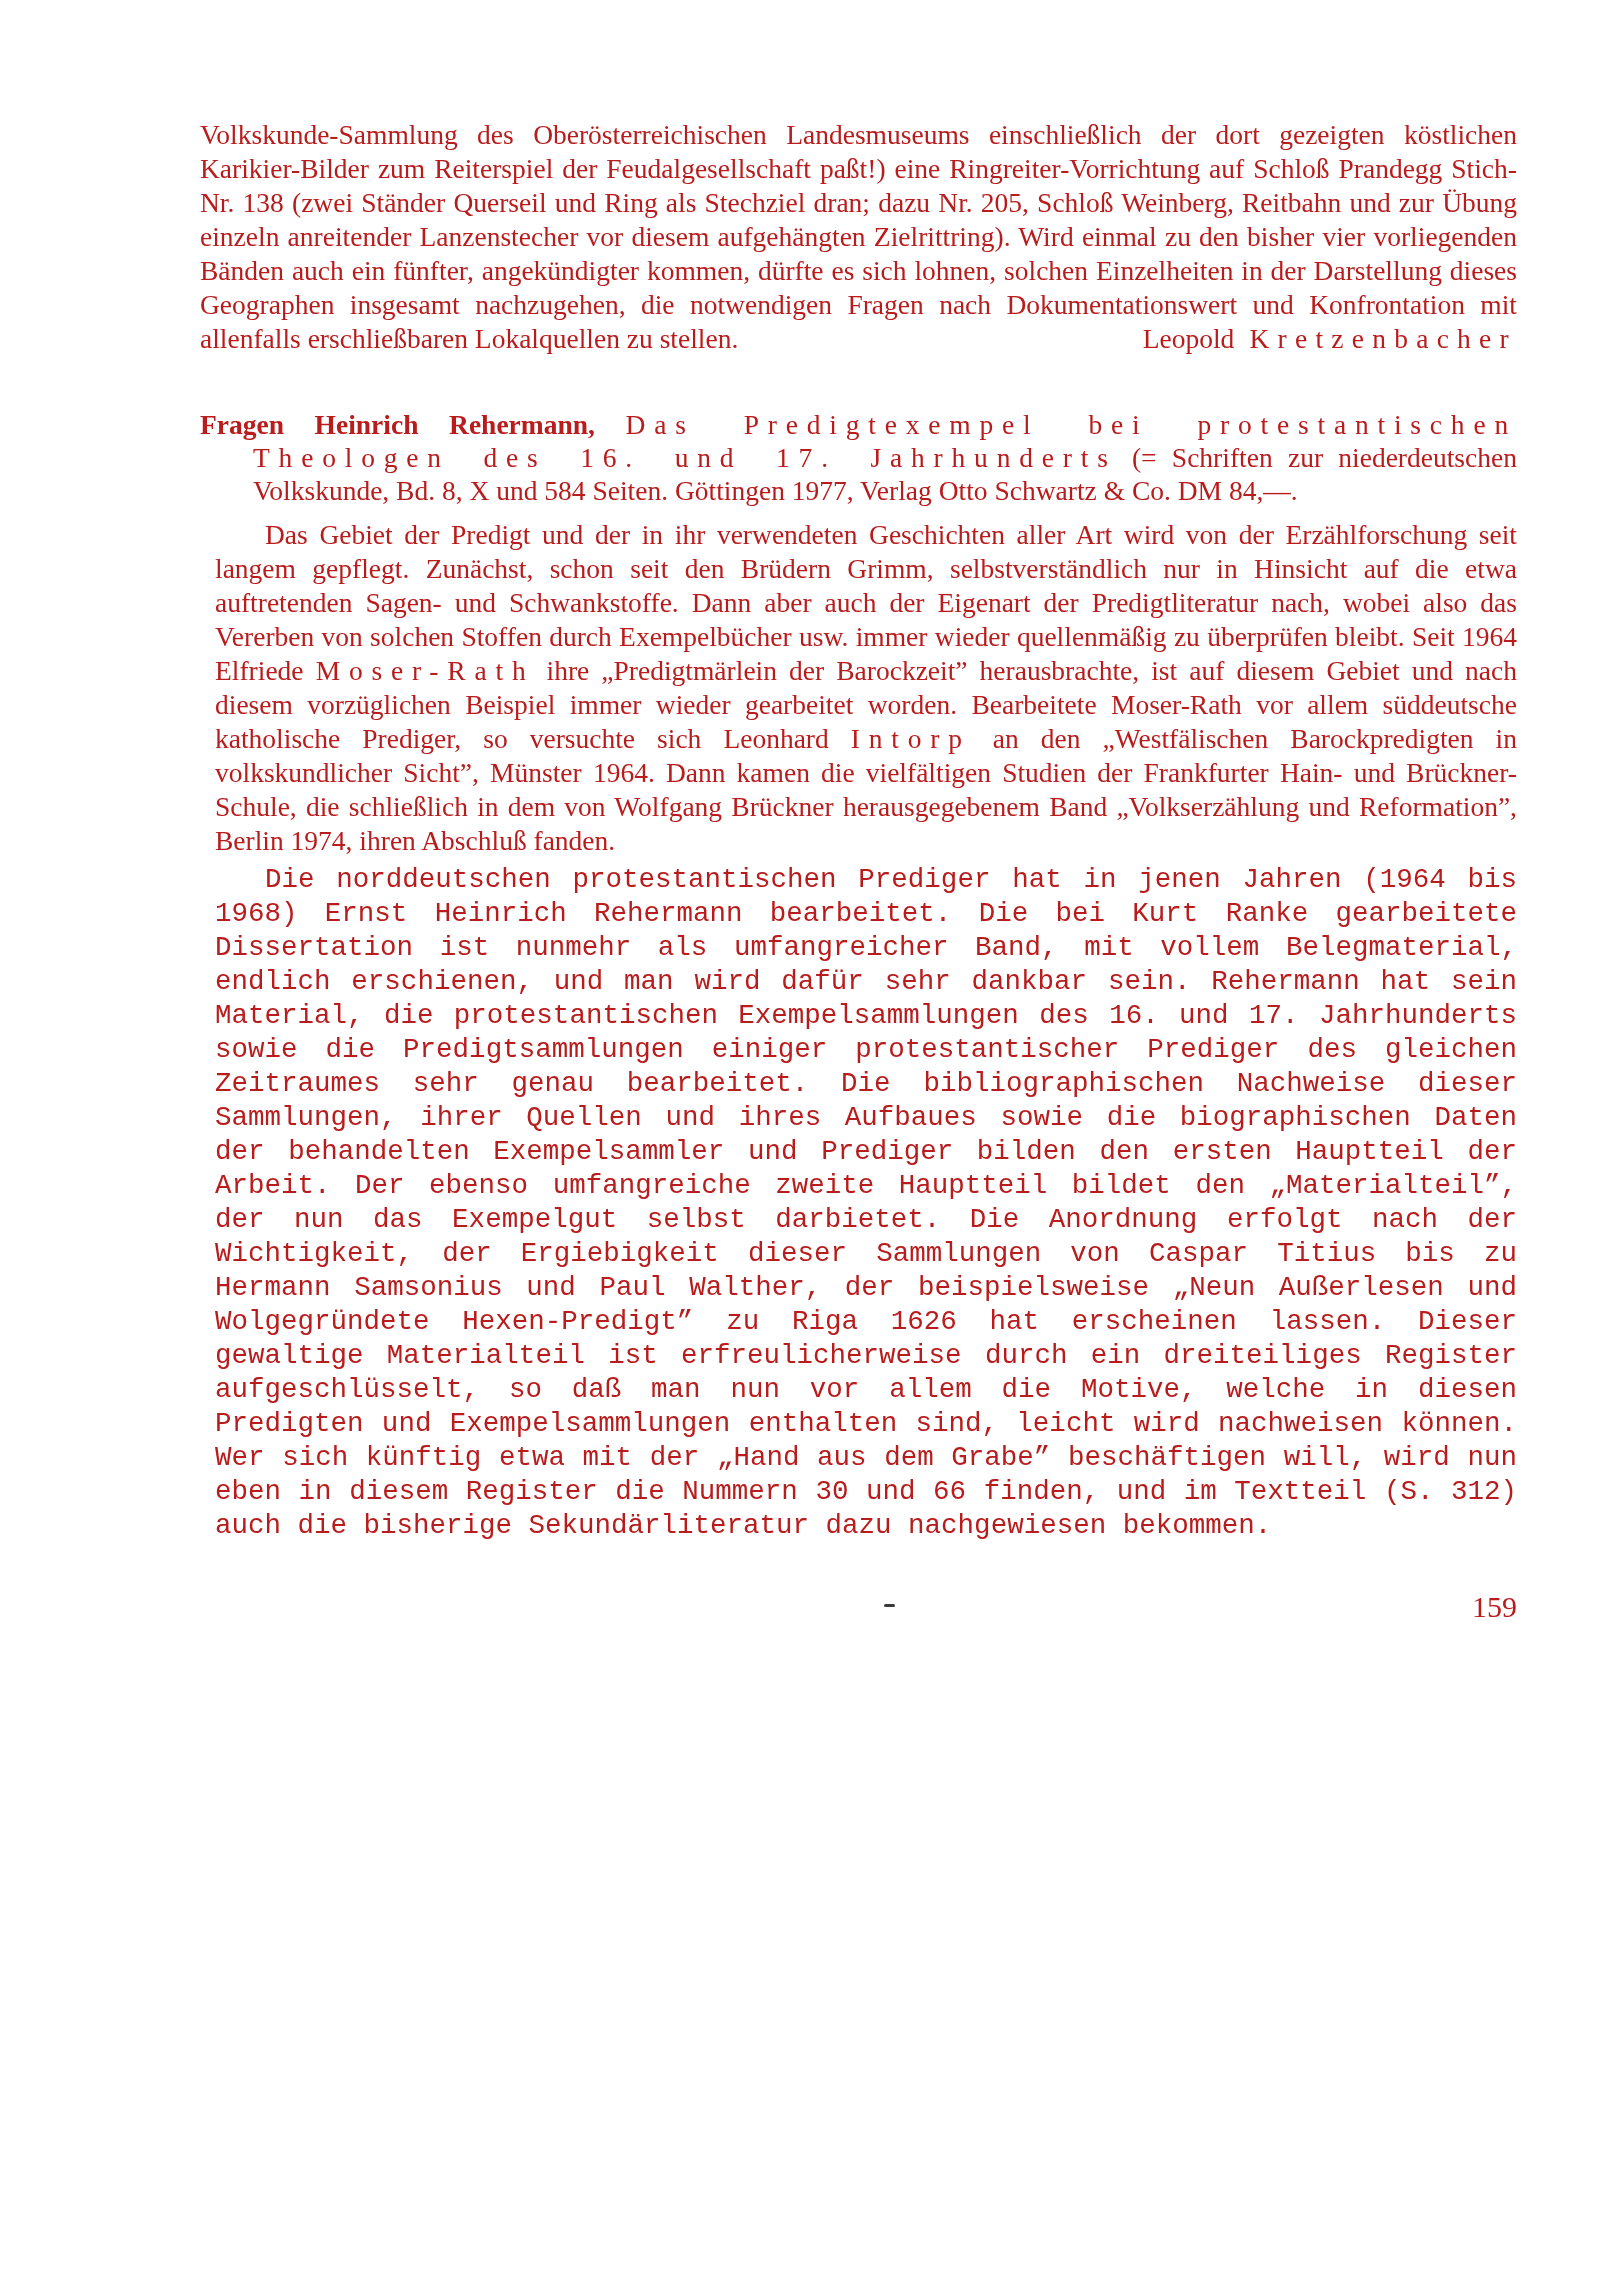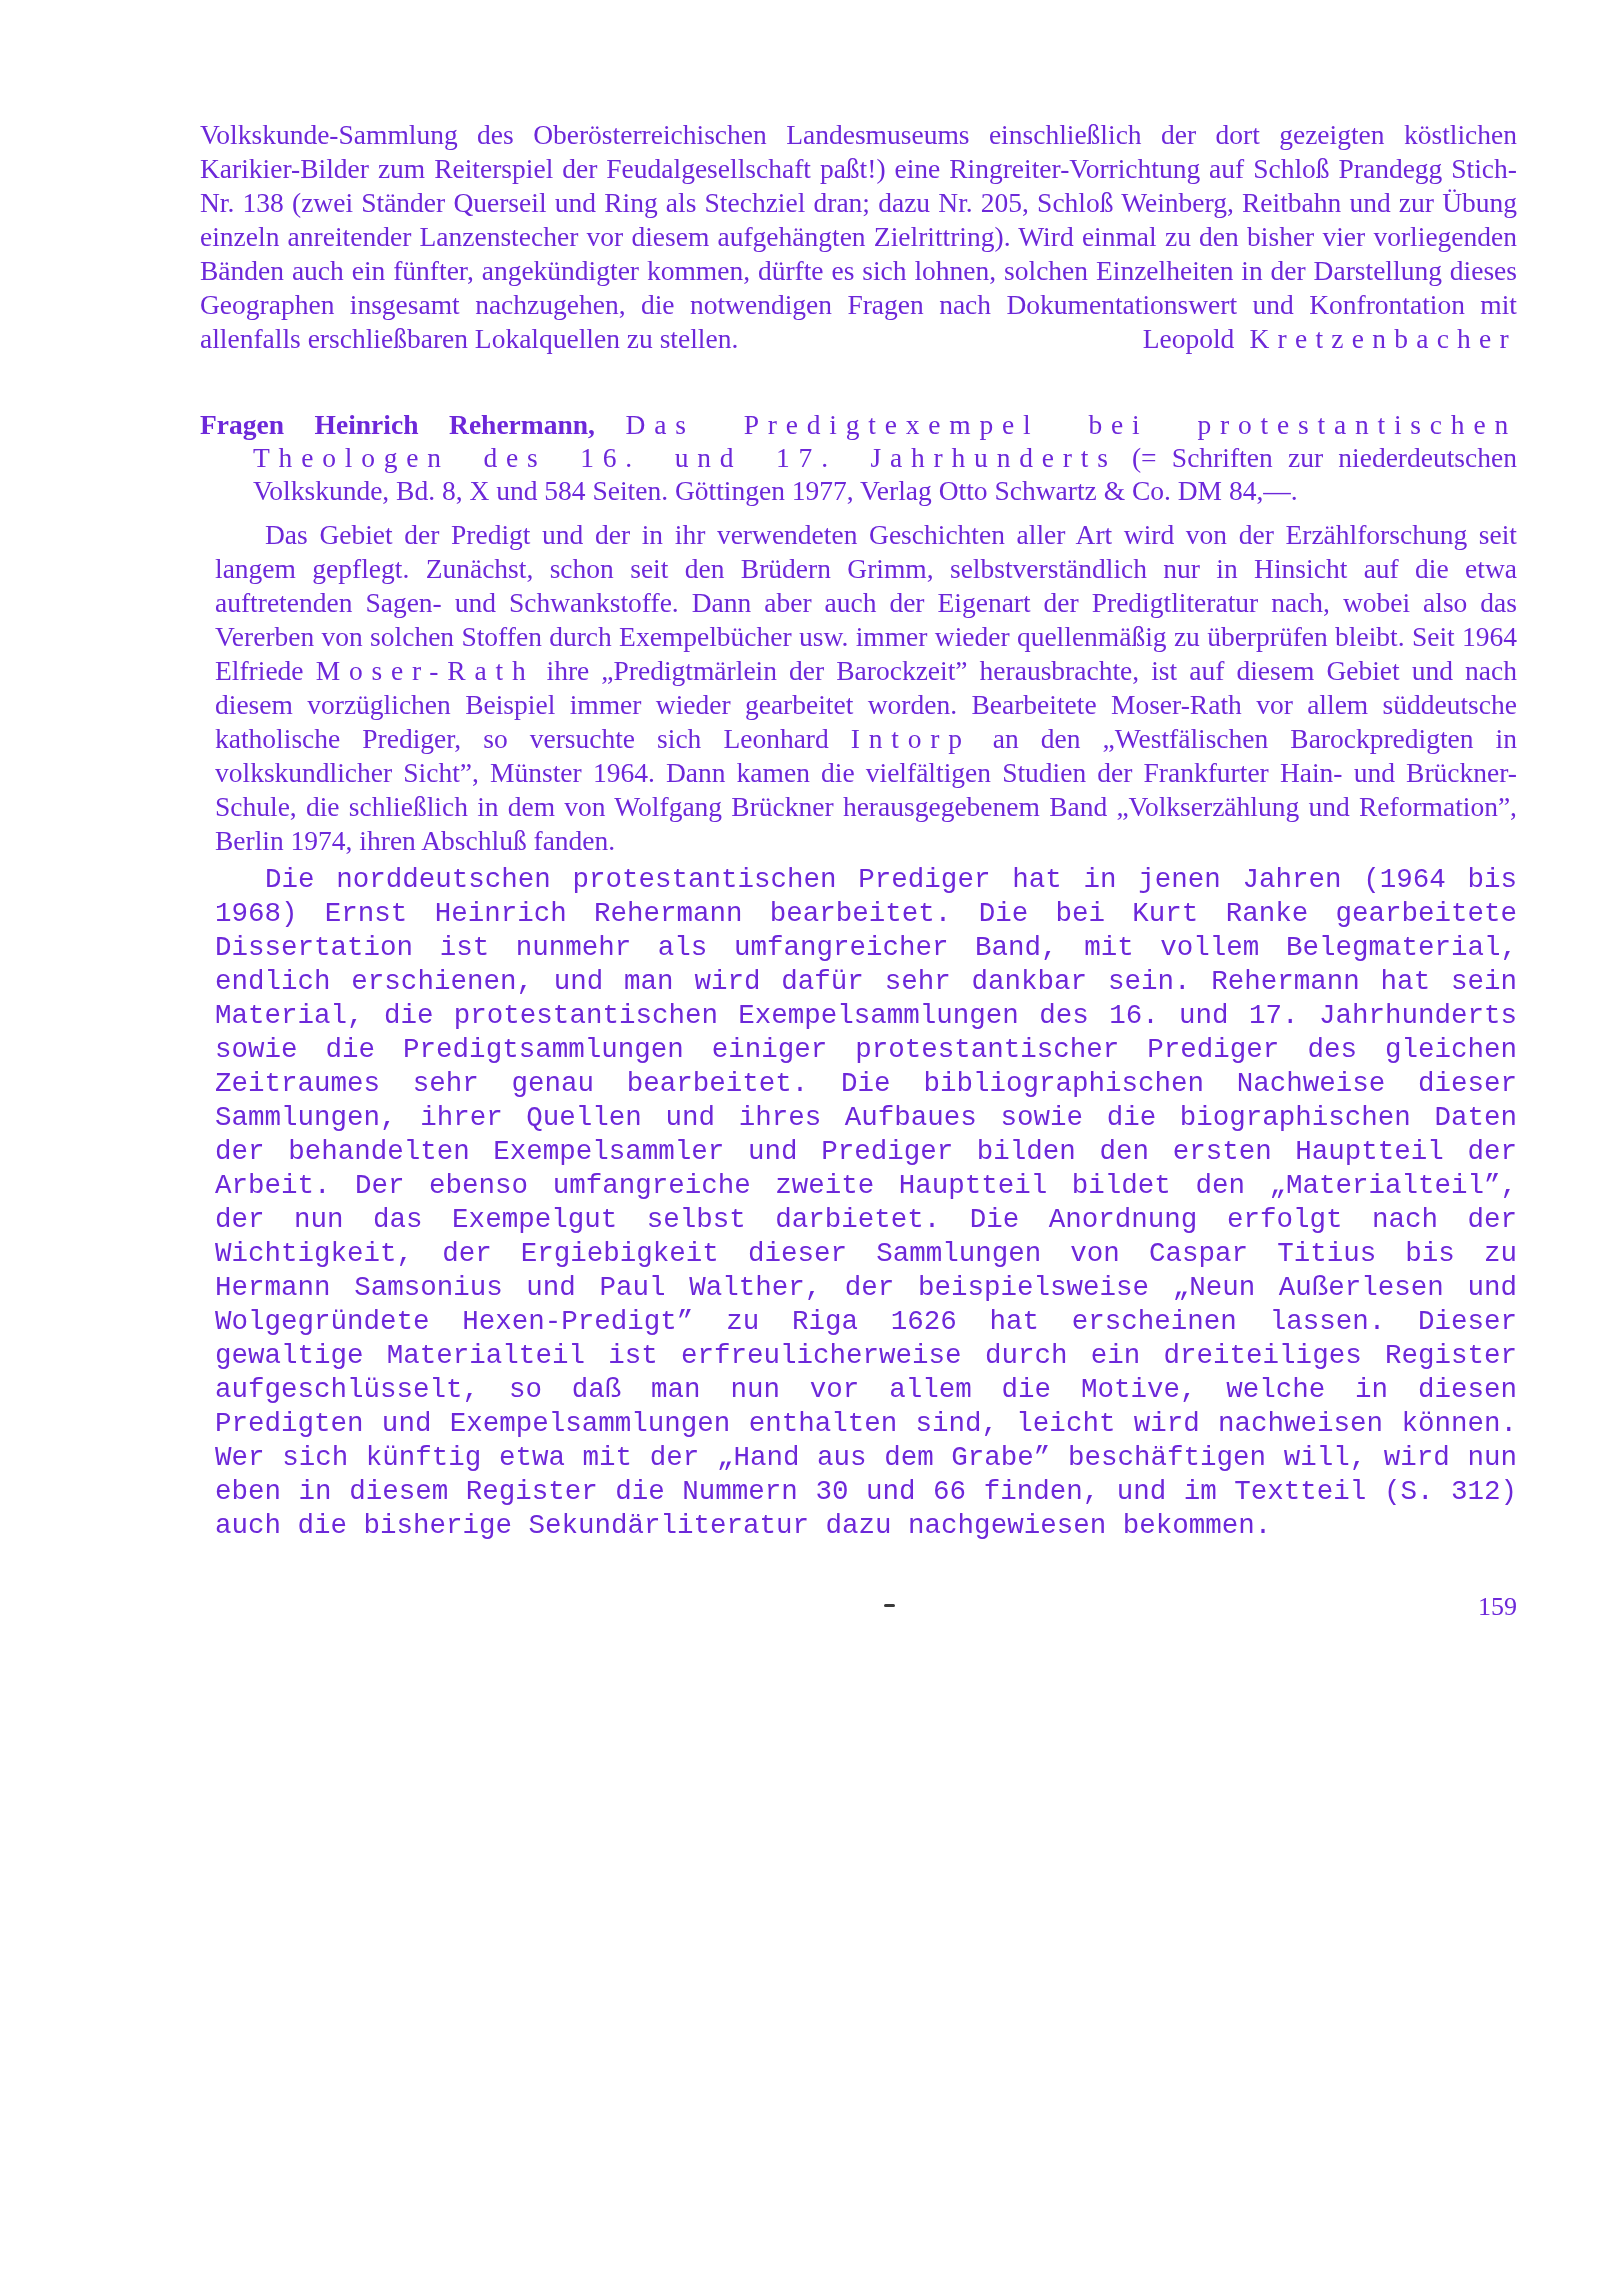--- a/index.html
+++ b/index.html
@@ -6,21 +6,21 @@
     margin: 0;
     padding: 0;
     background: #ffffff;
   }
   .page {
     position: relative;
     width: 1618px;
     height: 2295px;
     background: #ffffff;
     font-family: "Liberation Serif", "DejaVu Serif", serif;
-    color: #6d28d9;
+    color: #b91c1c;
     overflow: hidden;
   }
   .text-column {
     position: absolute;
     left: 200px;
     top: 118px;
     width: 1317px;
   }
   p {
     margin: 0;
@@ -69,21 +69,21 @@
     top: 16px;
     width: 11.3px;
     height: 3.2px;
     background: #3a3a3a;
     border-radius: 1.6px;
   }
   .page-number {
     position: absolute;
     right: 0;
     top: 0;
-    font-size: 26px;
+    font-size: 30px;
     line-height: 37px;
     text-align: right;
   }
 </style>
 </head>
 <body>
 
 <div class="page">
   <div class="text-column">
     <div id="blocks">

